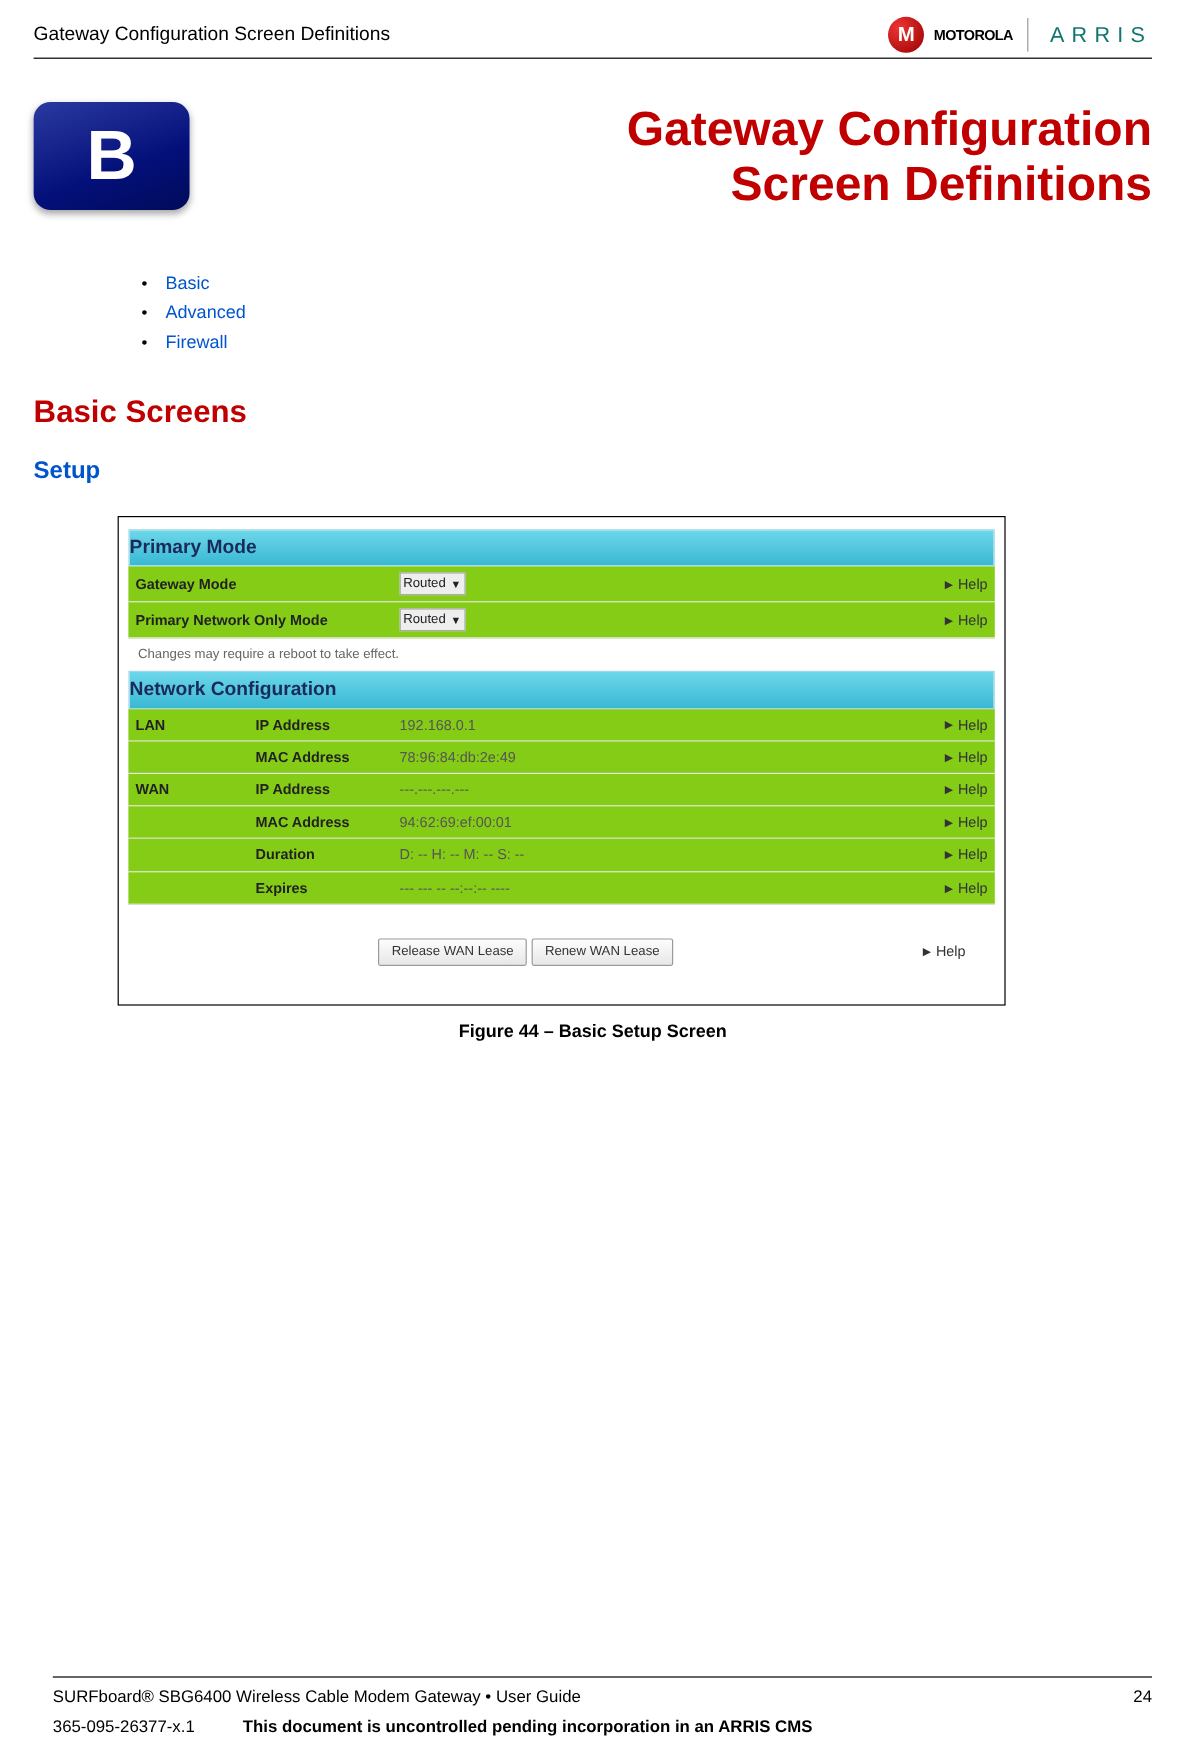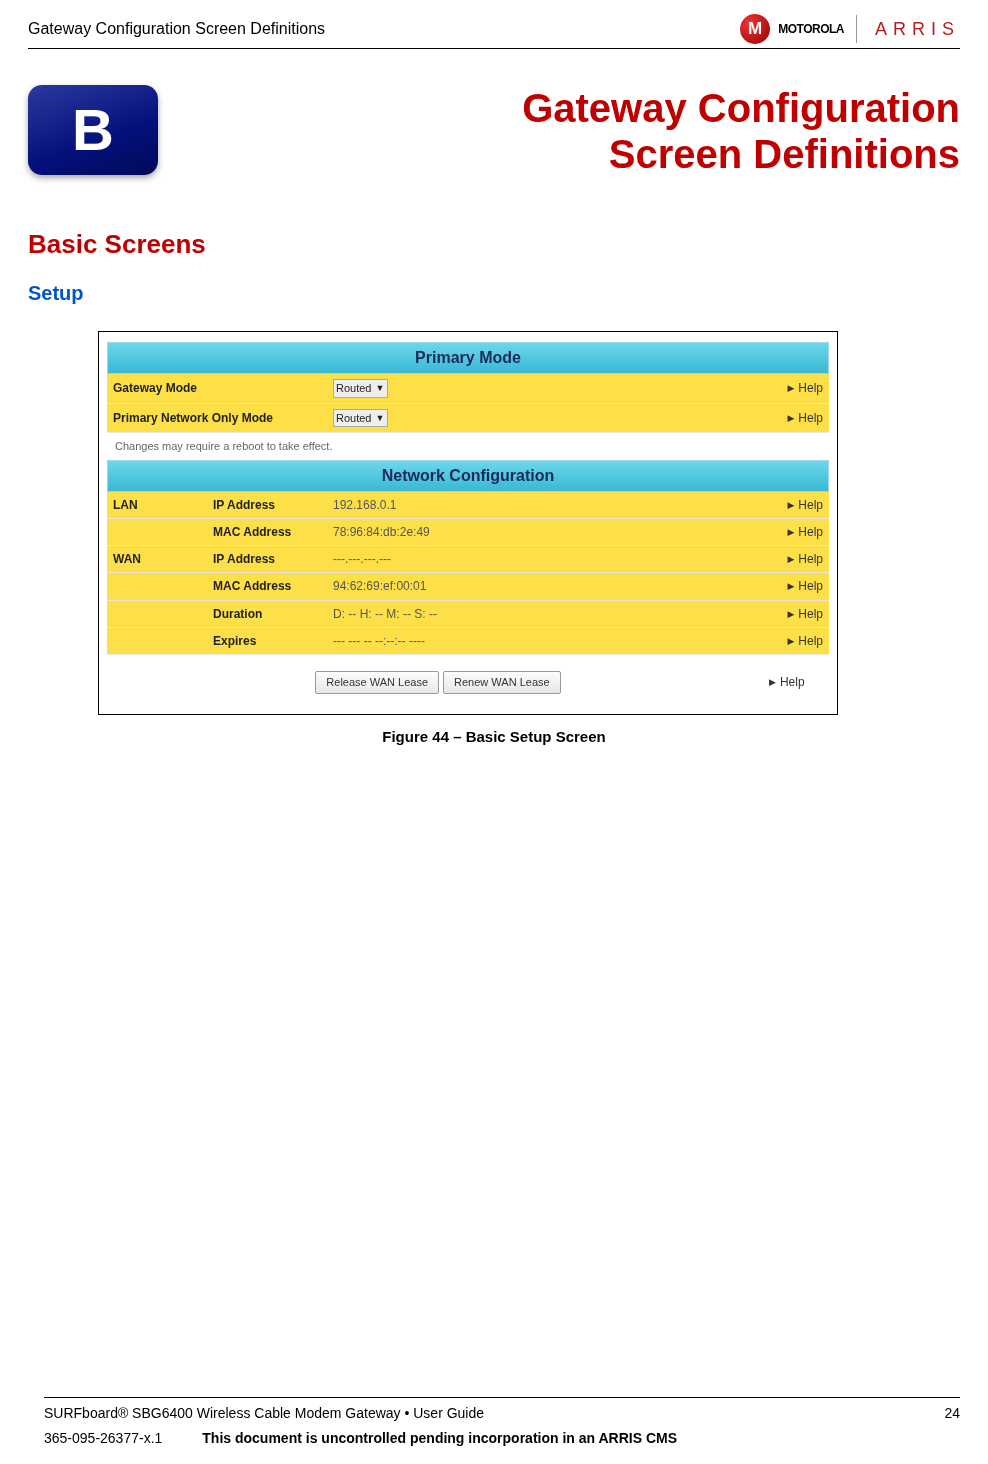--- a/index.html
+++ b/index.html
@@ -35,21 +35,21 @@
     color: #fff; font-weight: bold; font-size: 17px;
     font-family: Arial, sans-serif;
   }
   .moto-word {
     font-family: Arial, sans-serif;
     font-weight: 900; font-size: 12px; letter-spacing: -0.5px;
   }
   .arris-word {
     font-family: Arial, sans-serif;
     font-weight: 400; font-size: 18px; letter-spacing: 6px;
-    color: #b91c1c; margin-left: 6px; text-align: center;
+    color: #0f766e; margin-left: 6px; text-align: center;
   }
   .divider-v { width:1px; height:28px; background:#999; margin:0 4px; }
 
   .chapter-row {
     display: flex;
     align-items: flex-start;
     gap: 30px;
     margin-top: 36px;
   }
   .appendix-badge {
@@ -98,29 +98,28 @@
     padding: 10px 8px 14px 8px;
     font-family: Arial, sans-serif;
     font-size: 12px;
     color:#444;
   }
   .panel-header {
     background: linear-gradient(#6cd7ea,#3ab8d4);
     color:#1a2a5a;
     font-weight:bold;
     font-size:16px;
-    text-align:center;
     padding:4px 0;
     border:1px solid #9ed9e6;
   }
   .row {
     display:flex; align-items:center;
     border-bottom:1px solid #e6e6e6;
     padding:5px 6px;
-    background:#fde047;
+    background:#84cc16;
   }
   .col1 { width:100px; font-weight:bold; color:#222; flex-shrink:0; }
   .col2 { width:120px; font-weight:bold; color:#222; flex-shrink:0; }
   .colval { flex:1; color:#555; }
   .help { color:#333; display:inline-flex; align-items:center; gap:4px; }
   .tri { font-size:9px; }
   .select-fake {
     display:inline-flex; align-items:center;
     border:1px solid #aaa; background:#eee; padding:1px 3px 1px 2px;
     font-size:11px; color:#222;
@@ -129,21 +128,21 @@
   .note-row { padding:6px 8px; color:#666; font-size:11px; }
   .apply-row { text-align:center; padding:6px 0 14px 0; }
   .btn {
     display:inline-block; border:1px solid #999;
     background:linear-gradient(#fdfdfd,#e7e7e7);
     padding:3px 10px; font-size:11px; color:#333;
     border-radius:2px;
   }
   .wan-btns { text-align:center; padding:12px 0 2px 0; display:flex; align-items:center; }
   .wan-btns .spacer { flex:1; }
-  .wan-btns .btn { margin:4px 2px; }
+  .wan-btns .btn { margin:16px 2px; }
   .wan-btns .helpcell { width:60px; text-align:right; }
   .figure-caption {
     text-align:center; font-weight:bold; font-size:15px;
     margin-top:12px;
   }
 
   .footer {
     position:absolute; left:44px; right:28px; bottom:16px;
   }
   .footer-rule { border-top:1px solid #000; margin-bottom:6px; }
@@ -172,20 +171,25 @@
     <div class="appendix-badge">
       <span class="appendix-letter">B</span>
     </div>
     <div class="chapter-title">
       <span>Gateway Configuration</span><br>
       <span>Screen Definitions</span>
     </div>
   </div>
 
   <div class="body-text">
+    <ul class="bullets">
+      <li><a href="#">Basic</a></li>
+      <li><a href="#">Advanced</a></li>
+      <li><a href="#">Firewall</a></li>
+    </ul>
   </div>
 
   <h2 class="h2 basic">Basic Screens</h2>
   <h3 class="h3">Setup</h3>
 
   <div class="figure-wrap">
     <div class="panel-header">Primary Mode</div>
     <div class="row">
       <div class="col1" style="width:220px">Gateway Mode</div>
       <div class="colval">

